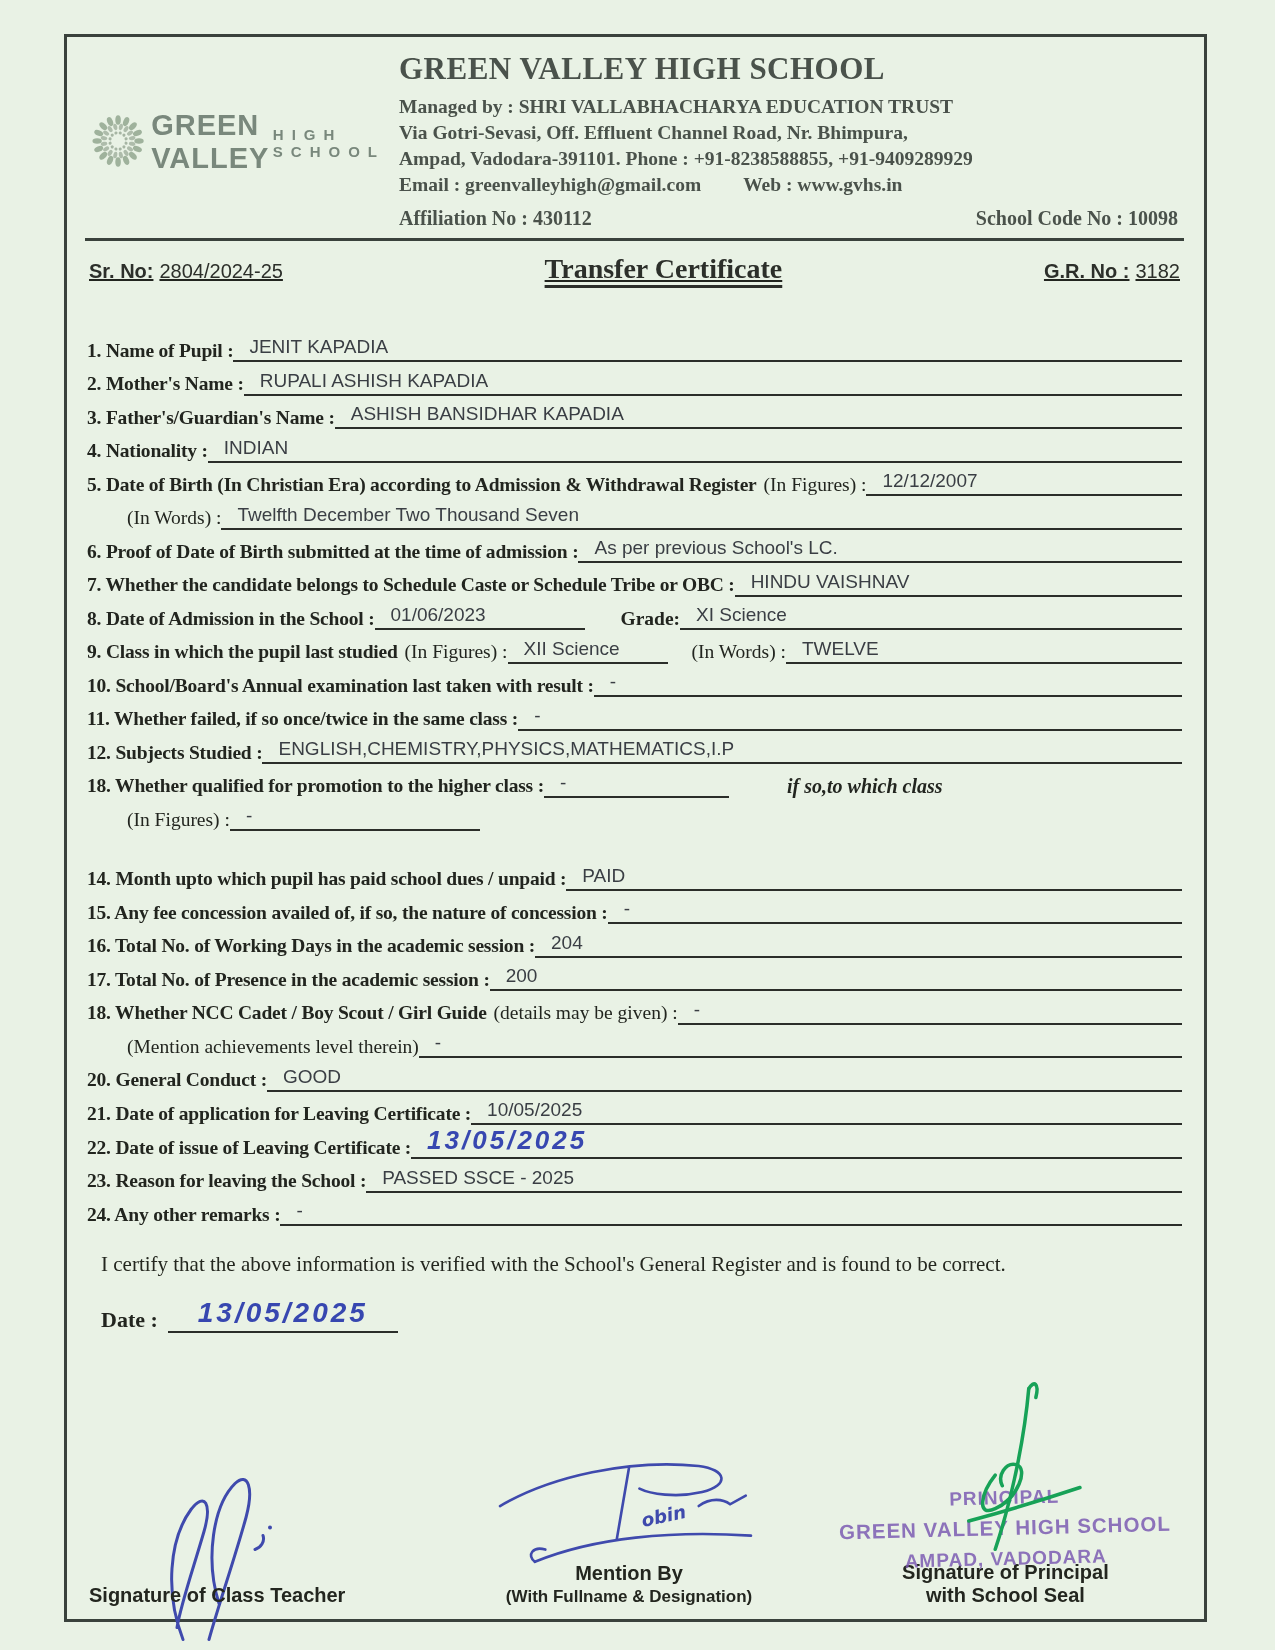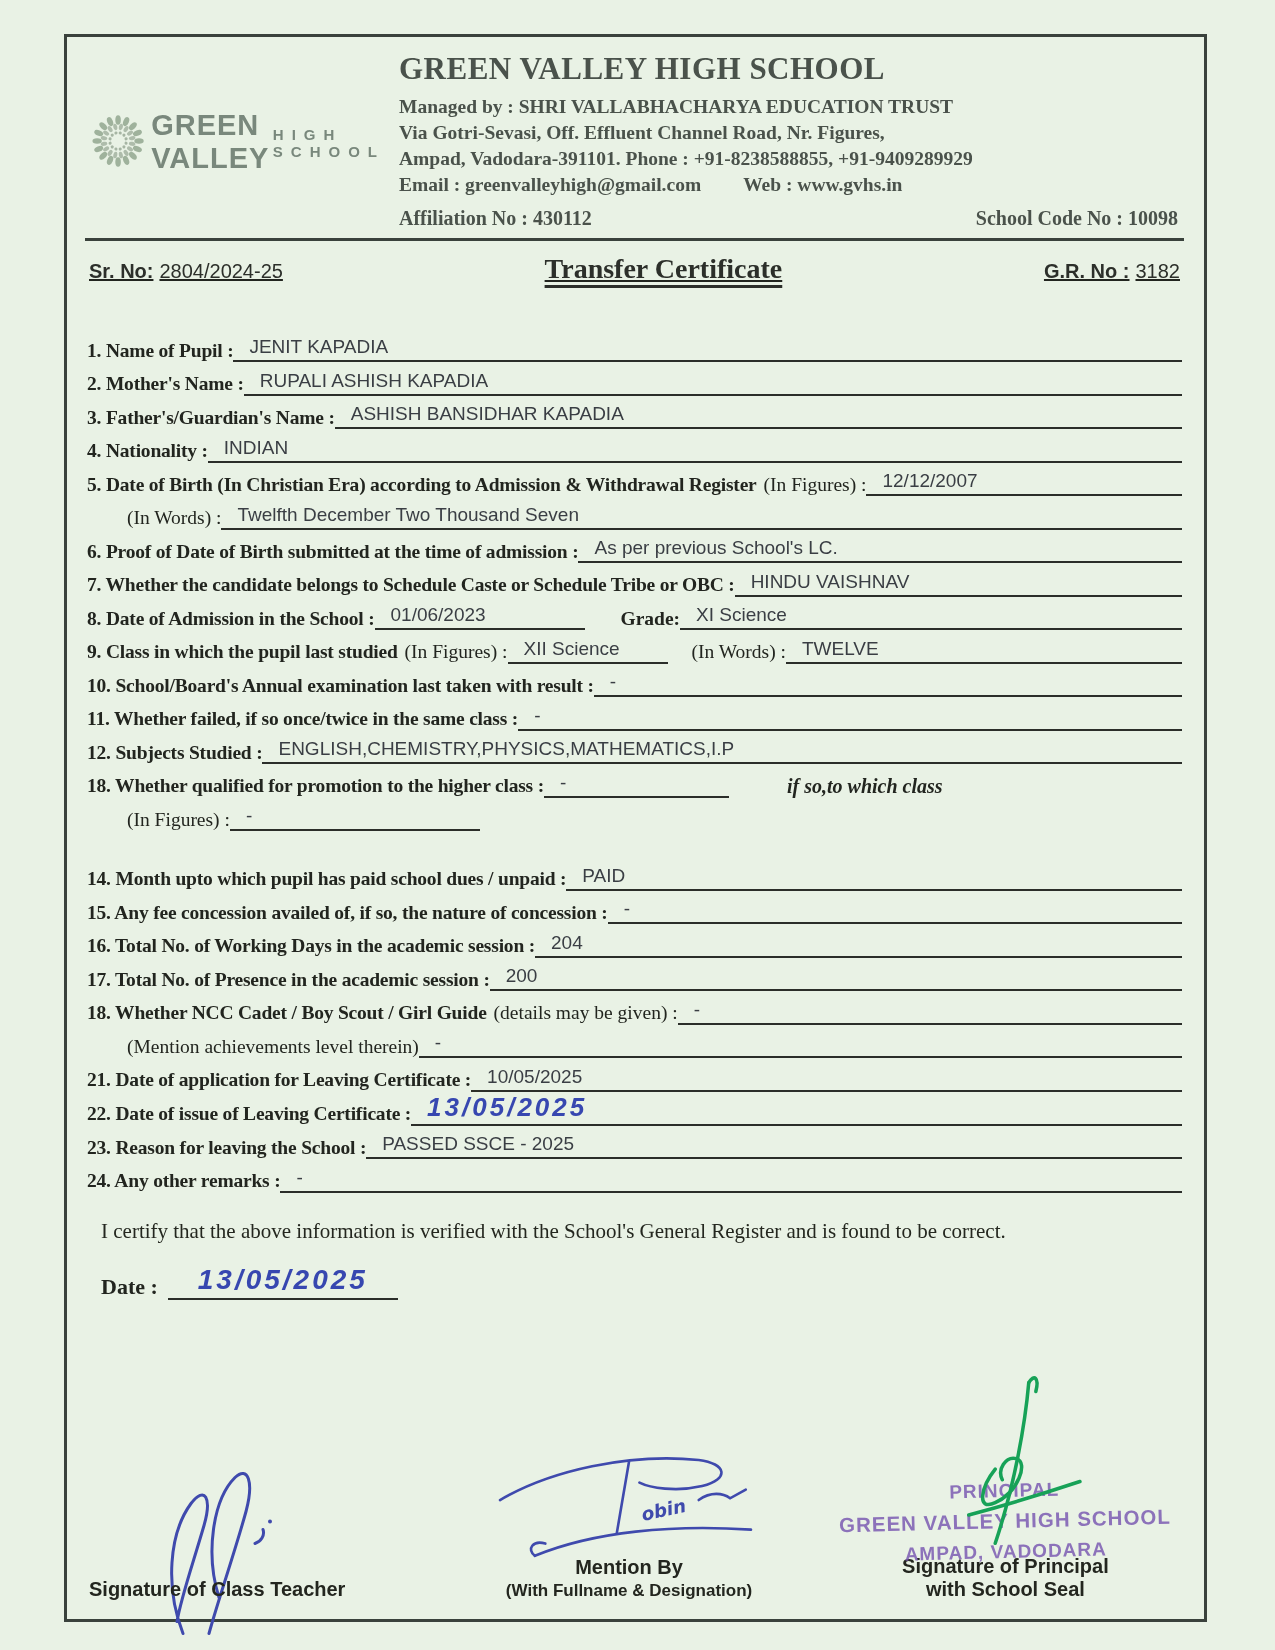--- a/index.html
+++ b/index.html
@@ -47,21 +47,21 @@
   .lbl2{font-weight:700;font-size:19.5px;white-space:nowrap;margin-left:36px;text-align:center;}
   .note{font-style:italic;font-weight:700;font-size:20px;margin-left:58px;white-space:nowrap;}
   .gap-top{margin-top:26px;}
   .w210{width:210px;flex:none;}
   .w160{width:160px;flex:none;}
   .w185{width:185px;flex:none;}
   .w250{width:250px;flex:none;}
   .hand{font:italic 700 26px "Liberation Sans",sans-serif;color:#3747b0;letter-spacing:3px;padding-bottom:1px;}
   
   .certify{font-size:21px;color:#24271f;margin:26px 0 0 16px;}
-  .date-row{margin:20px 0 8px 16px;display:flex;align-items:flex-end;}
+  .date-row{margin:20px 0 14px 16px;display:flex;align-items:flex-end;}
   .date-lbl{font-weight:700;font-size:22px;}
   .date-val{font:italic 700 28px "Liberation Sans",sans-serif;color:#3747b0;letter-spacing:3px;
     border-bottom:2.5px solid #2b2e29;width:230px;text-align:center;margin-left:10px;padding-bottom:2px;}
   
   .sig-area{flex:1;display:flex;align-items:flex-end;padding:0 4px 10px 4px;}
   .sig-col1{width:31%;display:flex;flex-direction:column;}
   .sig1-svg{width:150px;height:205px;margin:0 0 -62px 60px;}
   .sig-label{font:700 20px "Liberation Sans",sans-serif;color:#23261f;}
   .sig-col2{width:37%;display:flex;flex-direction:column;align-items:center;text-align:center;}
   .sig2-svg{width:280px;height:122px;margin-bottom:-12px;}
@@ -136,21 +136,21 @@
           <use href="#p-in" transform="rotate(285 60 60)"></use>
           <use href="#p-in" transform="rotate(315 60 60)"></use>
           <use href="#p-in" transform="rotate(345 60 60)"></use>
       </svg>
       <div class="logo-name">GREEN VALLEY</div>
       <div class="logo-sub">HIGH SCHOOL</div>
     </div>
     <div class="header-info">
       <div class="school-name">GREEN VALLEY HIGH SCHOOL</div>
       <div class="info-line">Managed by : SHRI VALLABHACHARYA EDUCATION TRUST</div>
-      <div class="info-line">Via Gotri-Sevasi, Off. Effluent Channel Road, Nr. Figures,</div>
+      <div class="info-line">Via Gotri-Sevasi, Off. Effluent Channel Road, Nr. Bhimpura,</div>
       <div class="info-line">Ampad, Vadodara-391101. Phone : +91-8238588855, +91-9409289929</div>
       <div class="email-row">
         <span>Email : greenvalleyhigh@gmail.com</span>
         <span class="web-part">Web :  www.gvhs.in</span>
       </div>
       <div class="aff-row">
         <span>Affiliation No : 430112</span>
         <span>School Code No : 10098</span>
       </div>
     </div>
@@ -275,20 +275,24 @@
       <span class="paren">(details may be given) :</span>
       <span class="val fill">-</span>
     </div>
 
 
     <div class="row">
       <span class="paren indent">(Mention achievements level therein)</span>
       <span class="val fill">-</span>
     </div>
 
+    <div class="row">
+      <span class="lbl">20. General Conduct :</span>
+      <span class="val fill">GOOD</span>
+    </div>
 
     <div class="row">
       <span class="lbl">21. Date of application for Leaving Certificate :</span>
       <span class="val fill">10/05/2025</span>
     </div>
 
     <div class="row">
       <span class="lbl">22. Date of issue of  Leaving  Certificate :</span>
       <span class="val fill hand">13/05/2025</span>
     </div>

